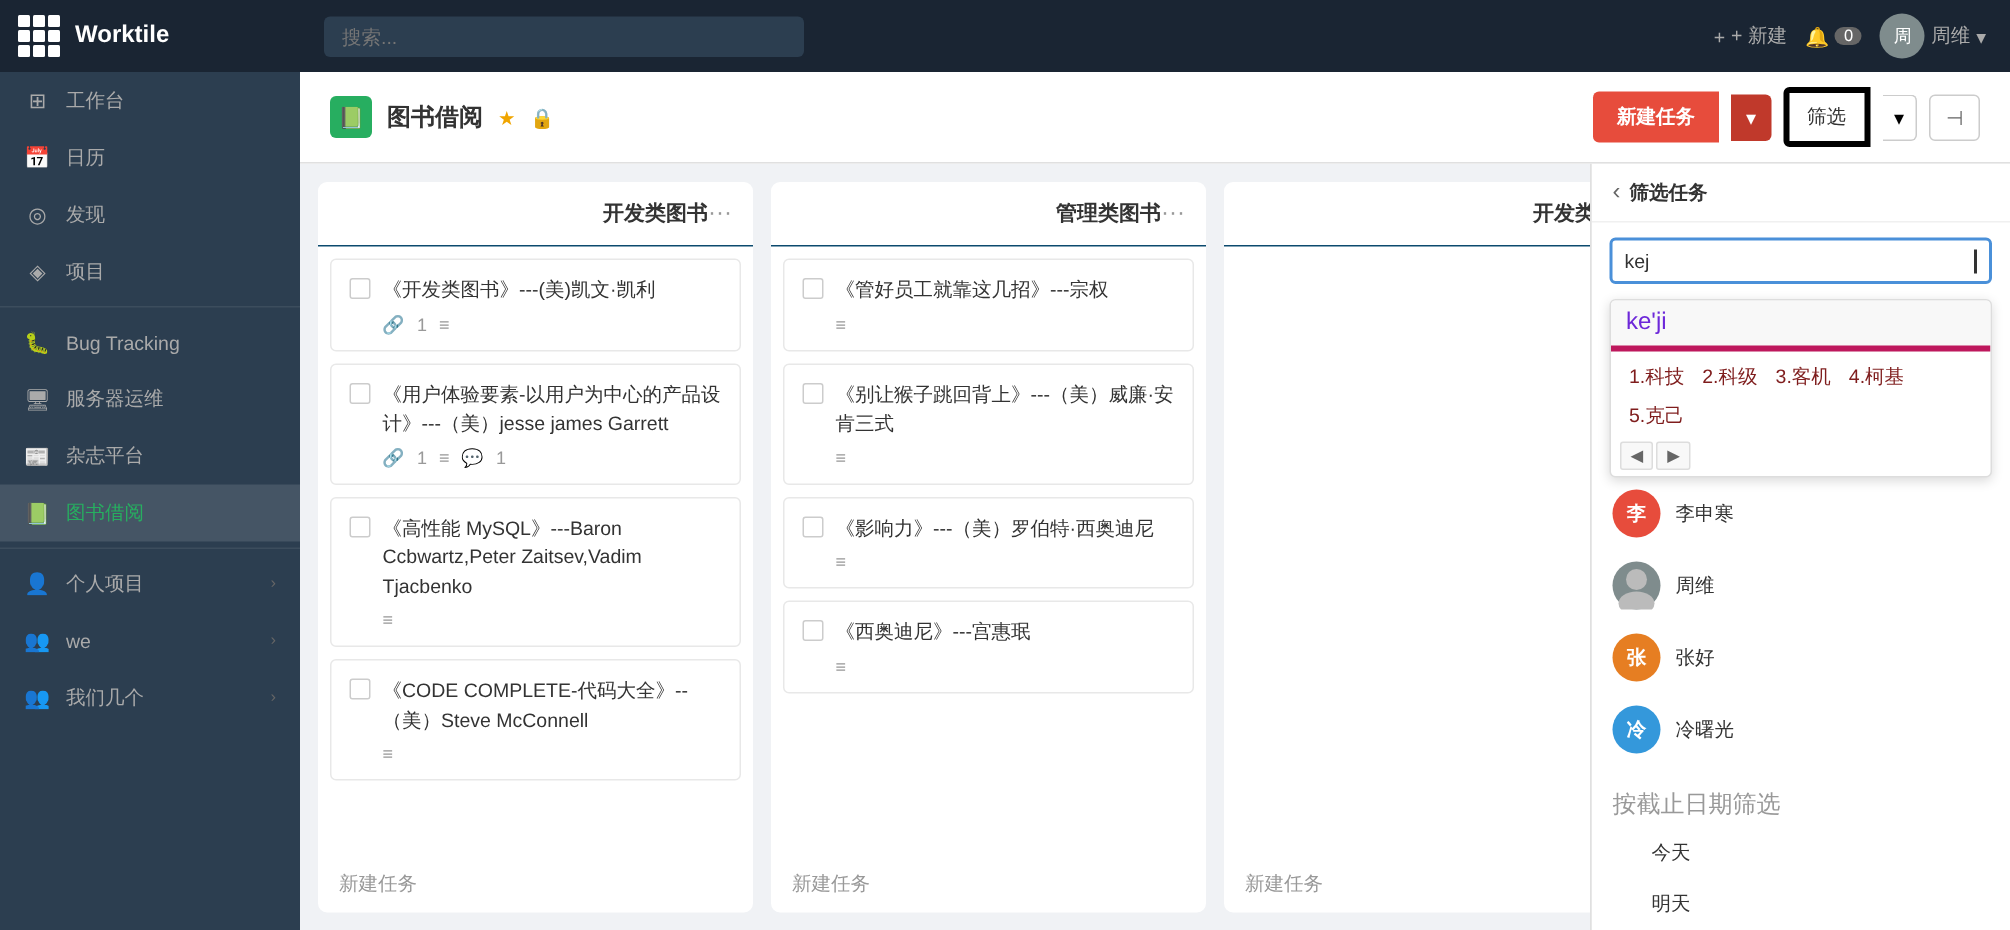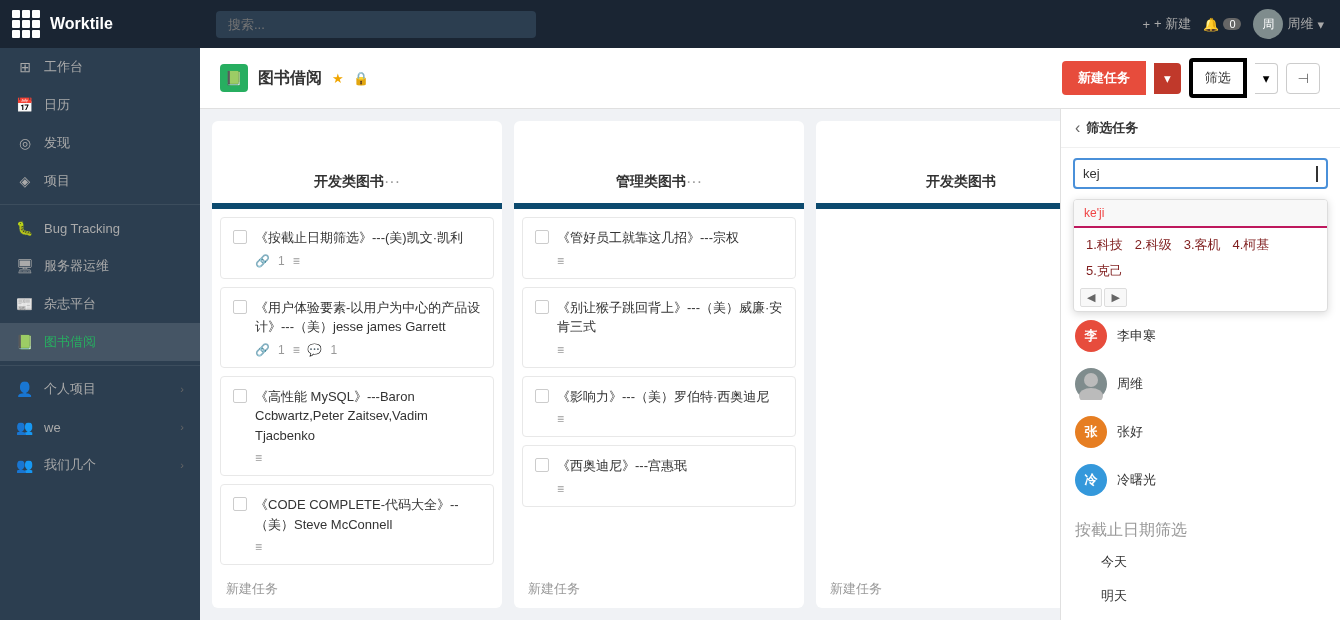--- a/index.html
+++ b/index.html
@@ -213,24 +213,23 @@
       flex-shrink: 0;
       display: flex;
       flex-direction: column;
       max-height: 100%;
       overflow: hidden;
     }
     .col-header {
       padding: 12px 14px;
       display: flex;
       align-items: center;
-      justify-content: center;
-      border-bottom: 6px solid #0c4a6e;
-      flex-shrink: 0;
-      margin-top: 40px;
+      justify-content: flex-end;
+      border-bottom: 1px solid #0c4a6e;
+      flex-shrink: 0;
     }
     .col-title { font-weight: bold; color: #333; font-size: 14px; }
     .col-more { color: #999; cursor: pointer; font-size: 16px; }
     .col-body {
       flex: 1;
       overflow-y: auto;
       padding: 8px;
     }
     .task-card {
       border: 1px solid #e8e8e8;
@@ -314,23 +313,23 @@
       border: 1px solid #ddd;
       border-radius: 4px;
       background: #fff;
       box-shadow: 0 2px 8px rgba(0,0,0,0.15);
       overflow: hidden;
       flex-shrink: 0;
     }
     .autocomplete-header {
       padding: 6px 10px;
       background: #f8f8f8;
-      border-bottom: 2px solid #be185d;
-      color: #ef4444;
-      font-size: 12px;
+      border-bottom: 4px solid #be185d;
+      color: #6d28d9;
+      font-size: 16px;
     }
     .autocomplete-suggestions {
       display: flex;
       flex-wrap: wrap;
       padding: 6px 8px;
       gap: 4px;
     }
     .autocomplete-item {
       color: #7f1d1d;
       font-size: 13px;
@@ -505,21 +504,21 @@
 
       <div class="kanban-col">
         <div class="col-header">
           <span class="col-title">开发类图书</span>
           <span class="col-more">···</span>
         </div>
         <div class="col-body">
           <div class="task-card">
             <div class="task-checkbox-row">
               <div class="task-checkbox"></div>
-              <span class="task-title">《按截止日期筛选》---(美)凯文·凯利</span>
+              <span class="task-title">《开发类图书》---(美)凯文·凯利</span>
             </div>
             <div class="task-meta">
               <span>🔗</span>
               <span>1</span>
               <span>≡</span>
             </div>
           </div>
           <div class="task-card">
             <div class="task-checkbox-row">
               <div class="task-checkbox"></div>

